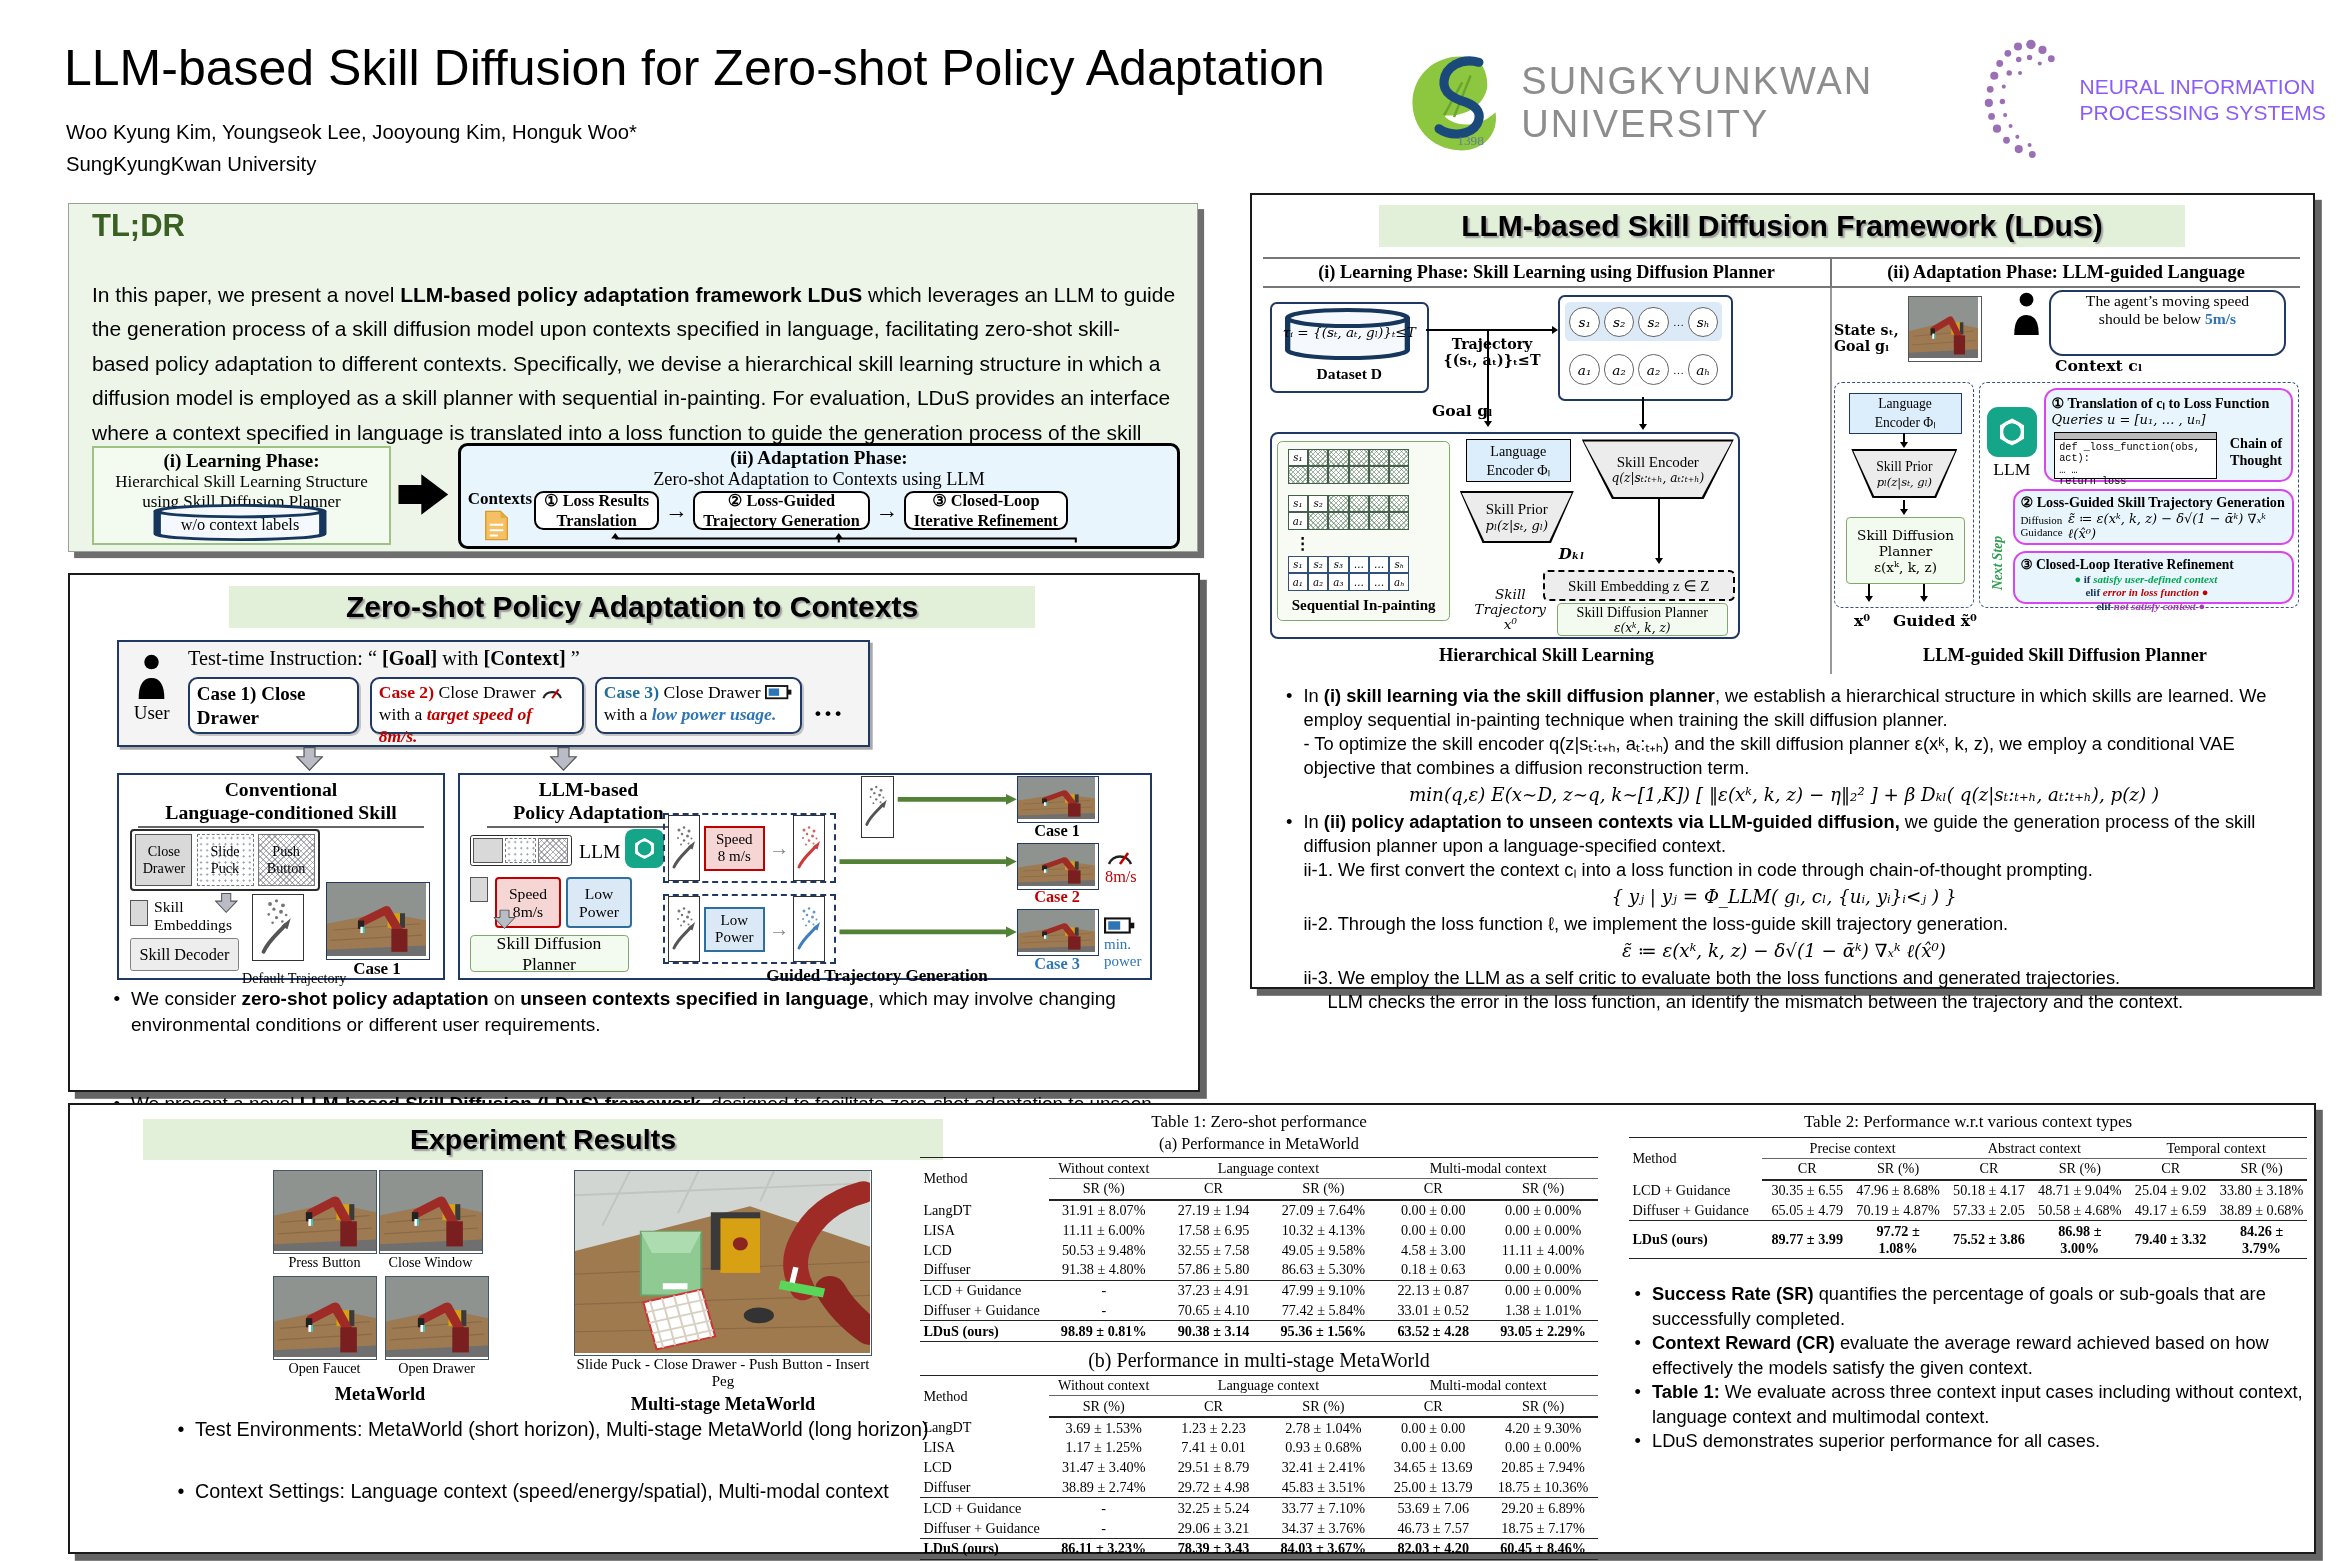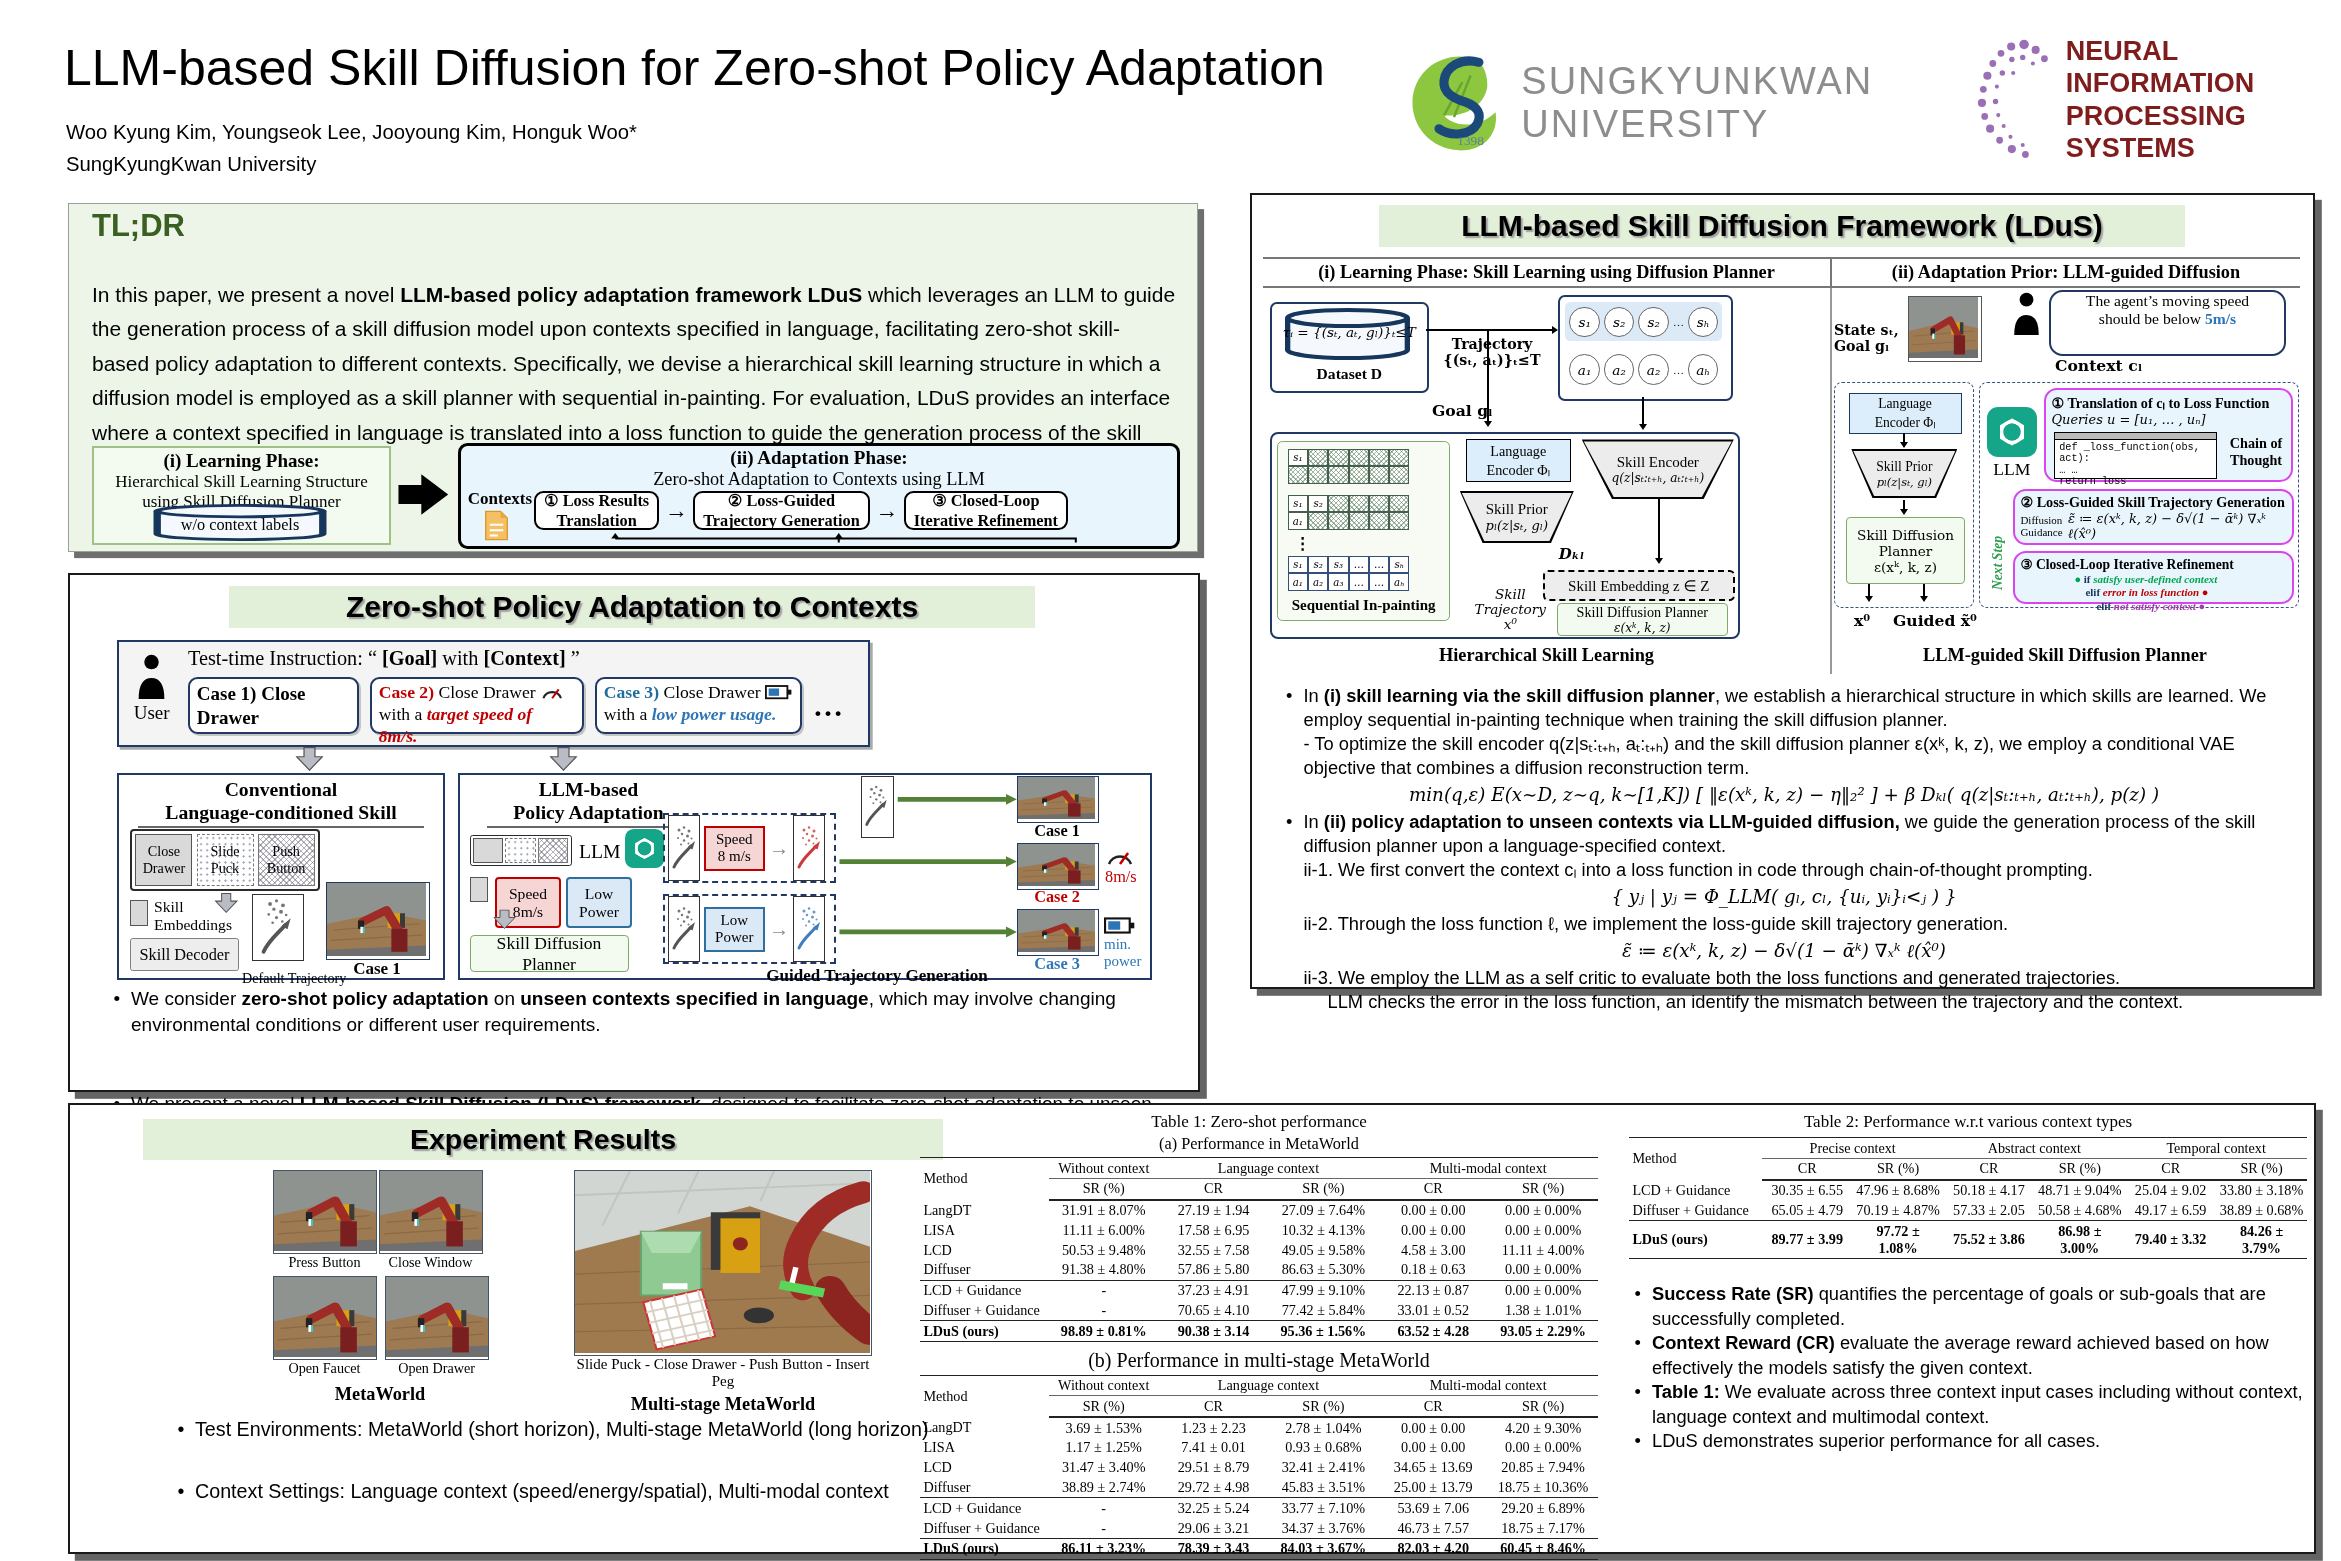--- a/index.html
+++ b/index.html
@@ -226,21 +226,21 @@
           <circle cx="44" cy="118" r="3"></circle>
           <circle cx="32" cy="138" r="6"></circle>
           <circle cx="52" cy="134" r="3"></circle>
           <circle cx="46" cy="155" r="5"></circle>
           <circle cx="62" cy="150" r="3"></circle>
           <circle cx="64" cy="168" r="6"></circle>
           <circle cx="80" cy="162" r="3"></circle>
           <circle cx="84" cy="176" r="5"></circle>
       </g>
     </svg>
-    <div style="font-size:27px;font-weight:bold;color:#7f1d1d;line-height:1.2">
+    <div style="font-size:21px;font-weight:normal;color:#8b5cf6;line-height:1.2">
       <div>NEURAL INFORMATION</div>
       <div>PROCESSING SYSTEMS</div>
     </div>
   </div>
 
   <section id="tldr">
     <h2>TL;DR</h2>
     <p class="body"><span>In this paper, we present a novel </span><span class="b">LLM-based policy adaptation framework LDuS</span><span> which leverages an LLM to guide the generation process of a skill diffusion model upon contexts specified in language, facilitating zero-shot skill-based policy adaptation to different contexts. Specifically, we devise a hierarchical skill learning structure in which a diffusion model is employed as a skill planner with sequential in-painting. For evaluation, LDuS provides an interface where a context specified in language is translated into a loss function to guide the generation process of the skill diffusion planner.</span></p>
 
     <div class="abs" style="left:23px;top:239px;width:1082px;height:103px">
@@ -441,21 +441,21 @@
 
     <div class="abs bullet" style="left:38px;top:411px;width:1057px;font-size:19px;line-height:1.35"><span>We consider </span><span class="b">zero-shot policy adaptation</span><span> on </span><span class="b">unseen contexts specified in language</span><span>, which may involve changing environmental conditions or different user requirements.</span></div>
     <div class="abs bullet" style="left:38px;top:465px;width:1057px;font-size:19px;line-height:1.35"><span>We present a novel </span><span class="b">LLM-based Skill Diffusion (LDuS) framework</span><span>, designed to facilitate zero-shot adaptation to unseen contexts by generating skill trajectories that are controllable through loss-guided diffusion.</span></div>
   </section>
 
   <section id="framework" class="panel">
     <div class="bar abs" style="left:127px;top:9.5px;width:806px">LLM-based Skill Diffusion Framework (LDuS)</div>
 
     <div class="diag">
       <div class="dhead" style="left:0;width:567px">(i) Learning Phase: Skill Learning using Diffusion Planner</div>
-      <div class="dhead" style="left:567px;width:470px;border-left:2px solid #777">(ii) Adaptation Prior: LLM-guided Diffusion</div>
+      <div class="dhead" style="left:567px;width:470px;border-left:2px solid #777">(ii) Adaptation Phase: LLM-guided Language</div>
       <div class="abs" style="left:567px;top:31px;height:386px;border-left:2px solid #999"></div>
 
       <div class="navyr" style="left:6.8px;top:45px;width:155px;height:87px">
         <svg class="abs" style="left:9.5px;top:4.1px" width="133" height="52" viewBox="0 0 100 52" preserveAspectRatio="none">
             <use href="#cyl"></use>
           </svg>
         <div class="abs dj i ctr" style="left:0;top:20.3px;width:155px;font-size:13.6px">τᵢ = {(sₜ, aₜ, gₗ)}ₜ≤T</div>
         <div class="abs b ctr" style="left:0;top:61px;width:155px;font-size:15.6px">Dataset D</div>
       </div>
       <div class="hline" style="left:163px;top:72px;width:129px"></div>

